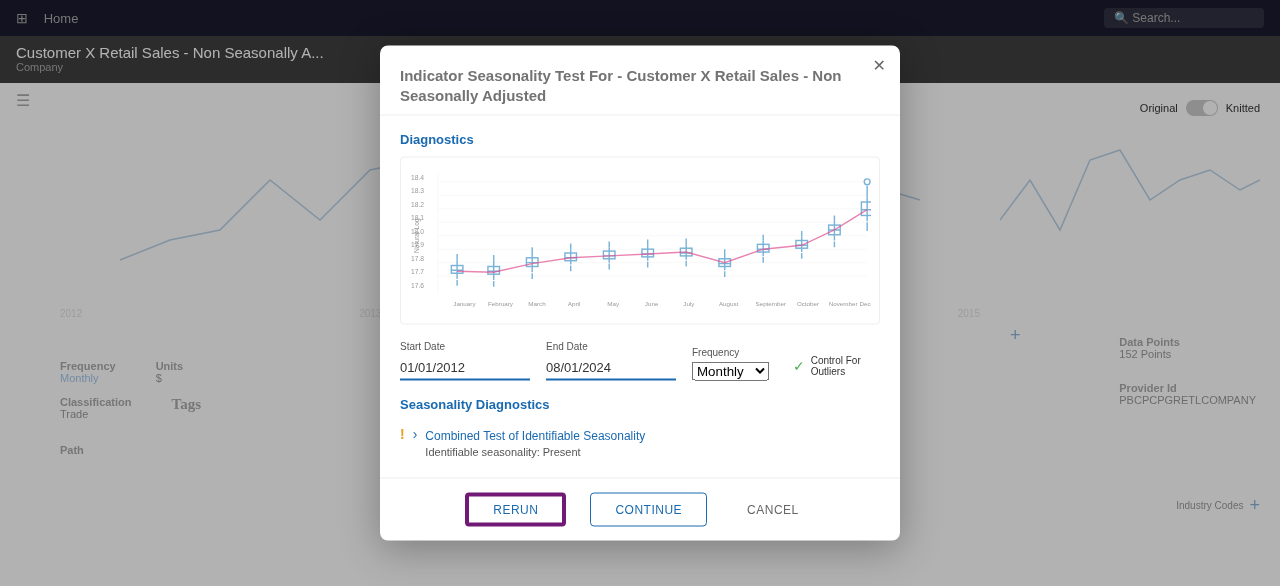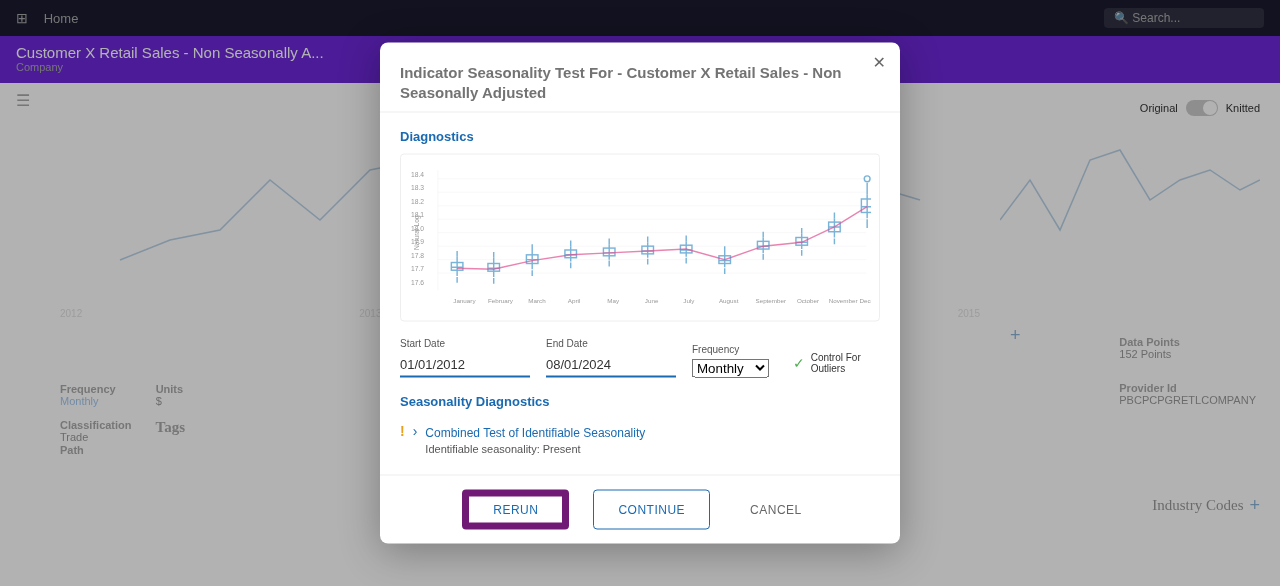--- a/index.html
+++ b/index.html
@@ -6,21 +6,21 @@
     body { font-family: -apple-system, BlinkMacSystemFont, 'Segoe UI', sans-serif; background: #f5f5f5; width: 1280px; height: 586px; overflow: hidden; position: relative; }
 
     
     .bg-page { width: 100%; height: 100%; background: #fff; position: absolute; top: 0; left: 0; }
 
     .top-nav { background: #1a1a2e; height: 36px; display: flex; align-items: center; padding: 0 16px; gap: 16px; }
     .top-nav-grid { color: #aaa; font-size: 14px; }
     .top-nav-home { color: #aaa; font-size: 13px; }
     .top-nav-search { margin-left: auto; background: rgba(255,255,255,0.1); border-radius: 4px; padding: 3px 10px; color: #aaa; font-size: 12px; width: 160px; }
 
-    .page-header { background: #6d28d9; padding: 8px 16px 10px; }
+    .page-header { background: #404040; padding: 8px 16px 10px; }
     .page-title { color: #fff; font-size: 15px; font-weight: 500; }
     .page-subtitle { color: #aaa; font-size: 11px; }
 
     .sidebar-icon { color: #aaa; padding: 8px 16px; font-size: 16px; cursor: pointer; }
 
     .toggle-section { position: absolute; right: 20px; top: 110px; display: flex; align-items: center; gap: 8px; font-size: 11px; color: #333; }
 
     
     .overlay { position: absolute; top: 0; left: 0; width: 100%; height: 100%; background: rgba(0,0,0,0.3); z-index: 10; }
 
@@ -55,21 +55,21 @@
     .seasonality-section-title { color: #1a6ab1; font-size: 13px; font-weight: 600; margin-bottom: 10px; }
 
     .seasonality-row { display: flex; align-items: flex-start; gap: 8px; padding: 4px 0; }
     .warning-icon { color: #e8a020; font-size: 14px; font-weight: bold; }
     .chevron-icon { color: #1a6ab1; font-size: 14px; }
     .seasonality-info { flex: 1; }
     .seasonality-info a { color: #1a6ab1; font-size: 12px; text-decoration: none; }
     .seasonality-info p { font-size: 11px; color: #555; margin-top: 2px; }
 
     .modal-footer { display: flex; justify-content: center; gap: 24px; padding: 14px 20px; border-top: 1px solid #eee; }
-    .btn-outline { background: none; border: 7px solid #701a75; color: #1a6ab1; padding: 6px 24px; border-radius: 4px; font-size: 12px; cursor: pointer; font-weight: 500; letter-spacing: 0.5px; }
+    .btn-outline { background: none; border: 4px solid #701a75; color: #1a6ab1; padding: 6px 24px; border-radius: 4px; font-size: 12px; cursor: pointer; font-weight: 500; letter-spacing: 0.5px; }
     .btn-primary { background: none; border: 1px solid #1a6ab1; color: #1a6ab1; padding: 6px 24px; border-radius: 4px; font-size: 12px; cursor: pointer; font-weight: 500; letter-spacing: 0.5px; }
     .btn-cancel { background: none; border: none; color: #666; padding: 6px 16px; font-size: 12px; cursor: pointer; letter-spacing: 0.5px; }
 
     .plus-btn { color: #1a6ab1; font-size: 18px; cursor: pointer; }
   </style>
 </head>
 <body>
 
 <div class="bg-page">
 
@@ -119,21 +119,21 @@
     <div style="display:flex;gap:40px;margin-bottom:12px;">
       <div>
           <div style="font-size:11px;font-weight:600;color:#555;">Frequency</div>
           <div style="font-size:11px;color:#4a90d9;">Monthly</div>
         </div>
       <div>
           <div style="font-size:11px;font-weight:600;color:#555;">Units</div>
           <div style="font-size:11px;color:#333;">$</div>
         </div>
     </div>
-    <div style="display:flex;gap:24px;margin-bottom:1px;">
+    <div style="display:flex;gap:40px;margin-bottom:24px;">
       <div>
           <div style="font-size:11px;font-weight:600;color:#555;">Classification</div>
           <div style="font-size:11px;color:#333;">Trade</div>
         </div>
       <div>
           <div style="font-size:15px;font-weight:600;color:#555;font-family:Liberation Serif, serif;">Tags</div>
         </div>
     </div>
     <div>
         <div style="font-size:11px;font-weight:600;color:#555;">Path</div>
@@ -141,21 +141,21 @@
   </div>
 
   <div style="position:absolute;right:24px;bottom:180px;opacity:0.5;">
     <div style="font-size:11px;font-weight:600;color:#555;">Data Points</div>
     <div style="font-size:11px;color:#333;">152 Points</div>
     <div style="font-size:11px;font-weight:600;color:#555;margin-top:22px;">Provider Id</div>
     <div style="font-size:11px;color:#333;">PBCPCPGRETLCOMPANY</div>
   </div>
 
   <div style="position:absolute;right:20px;bottom:70px;opacity:0.5;display:flex;align-items:center;gap:6px;">
-    <span style="font-size:15px;color:#333;font-family:Liberation Serif, serif;">Industry Codes</span>
+    <span style="font-size:10px;color:#333;">Industry Codes</span>
     <span class="plus-btn">+</span>
   </div>
 
   <div style="position:absolute;left:1010px;bottom:240px;opacity:0.5;">
     <span class="plus-btn">+</span>
   </div>
 </div>
 
 <div class="overlay"></div>
 

